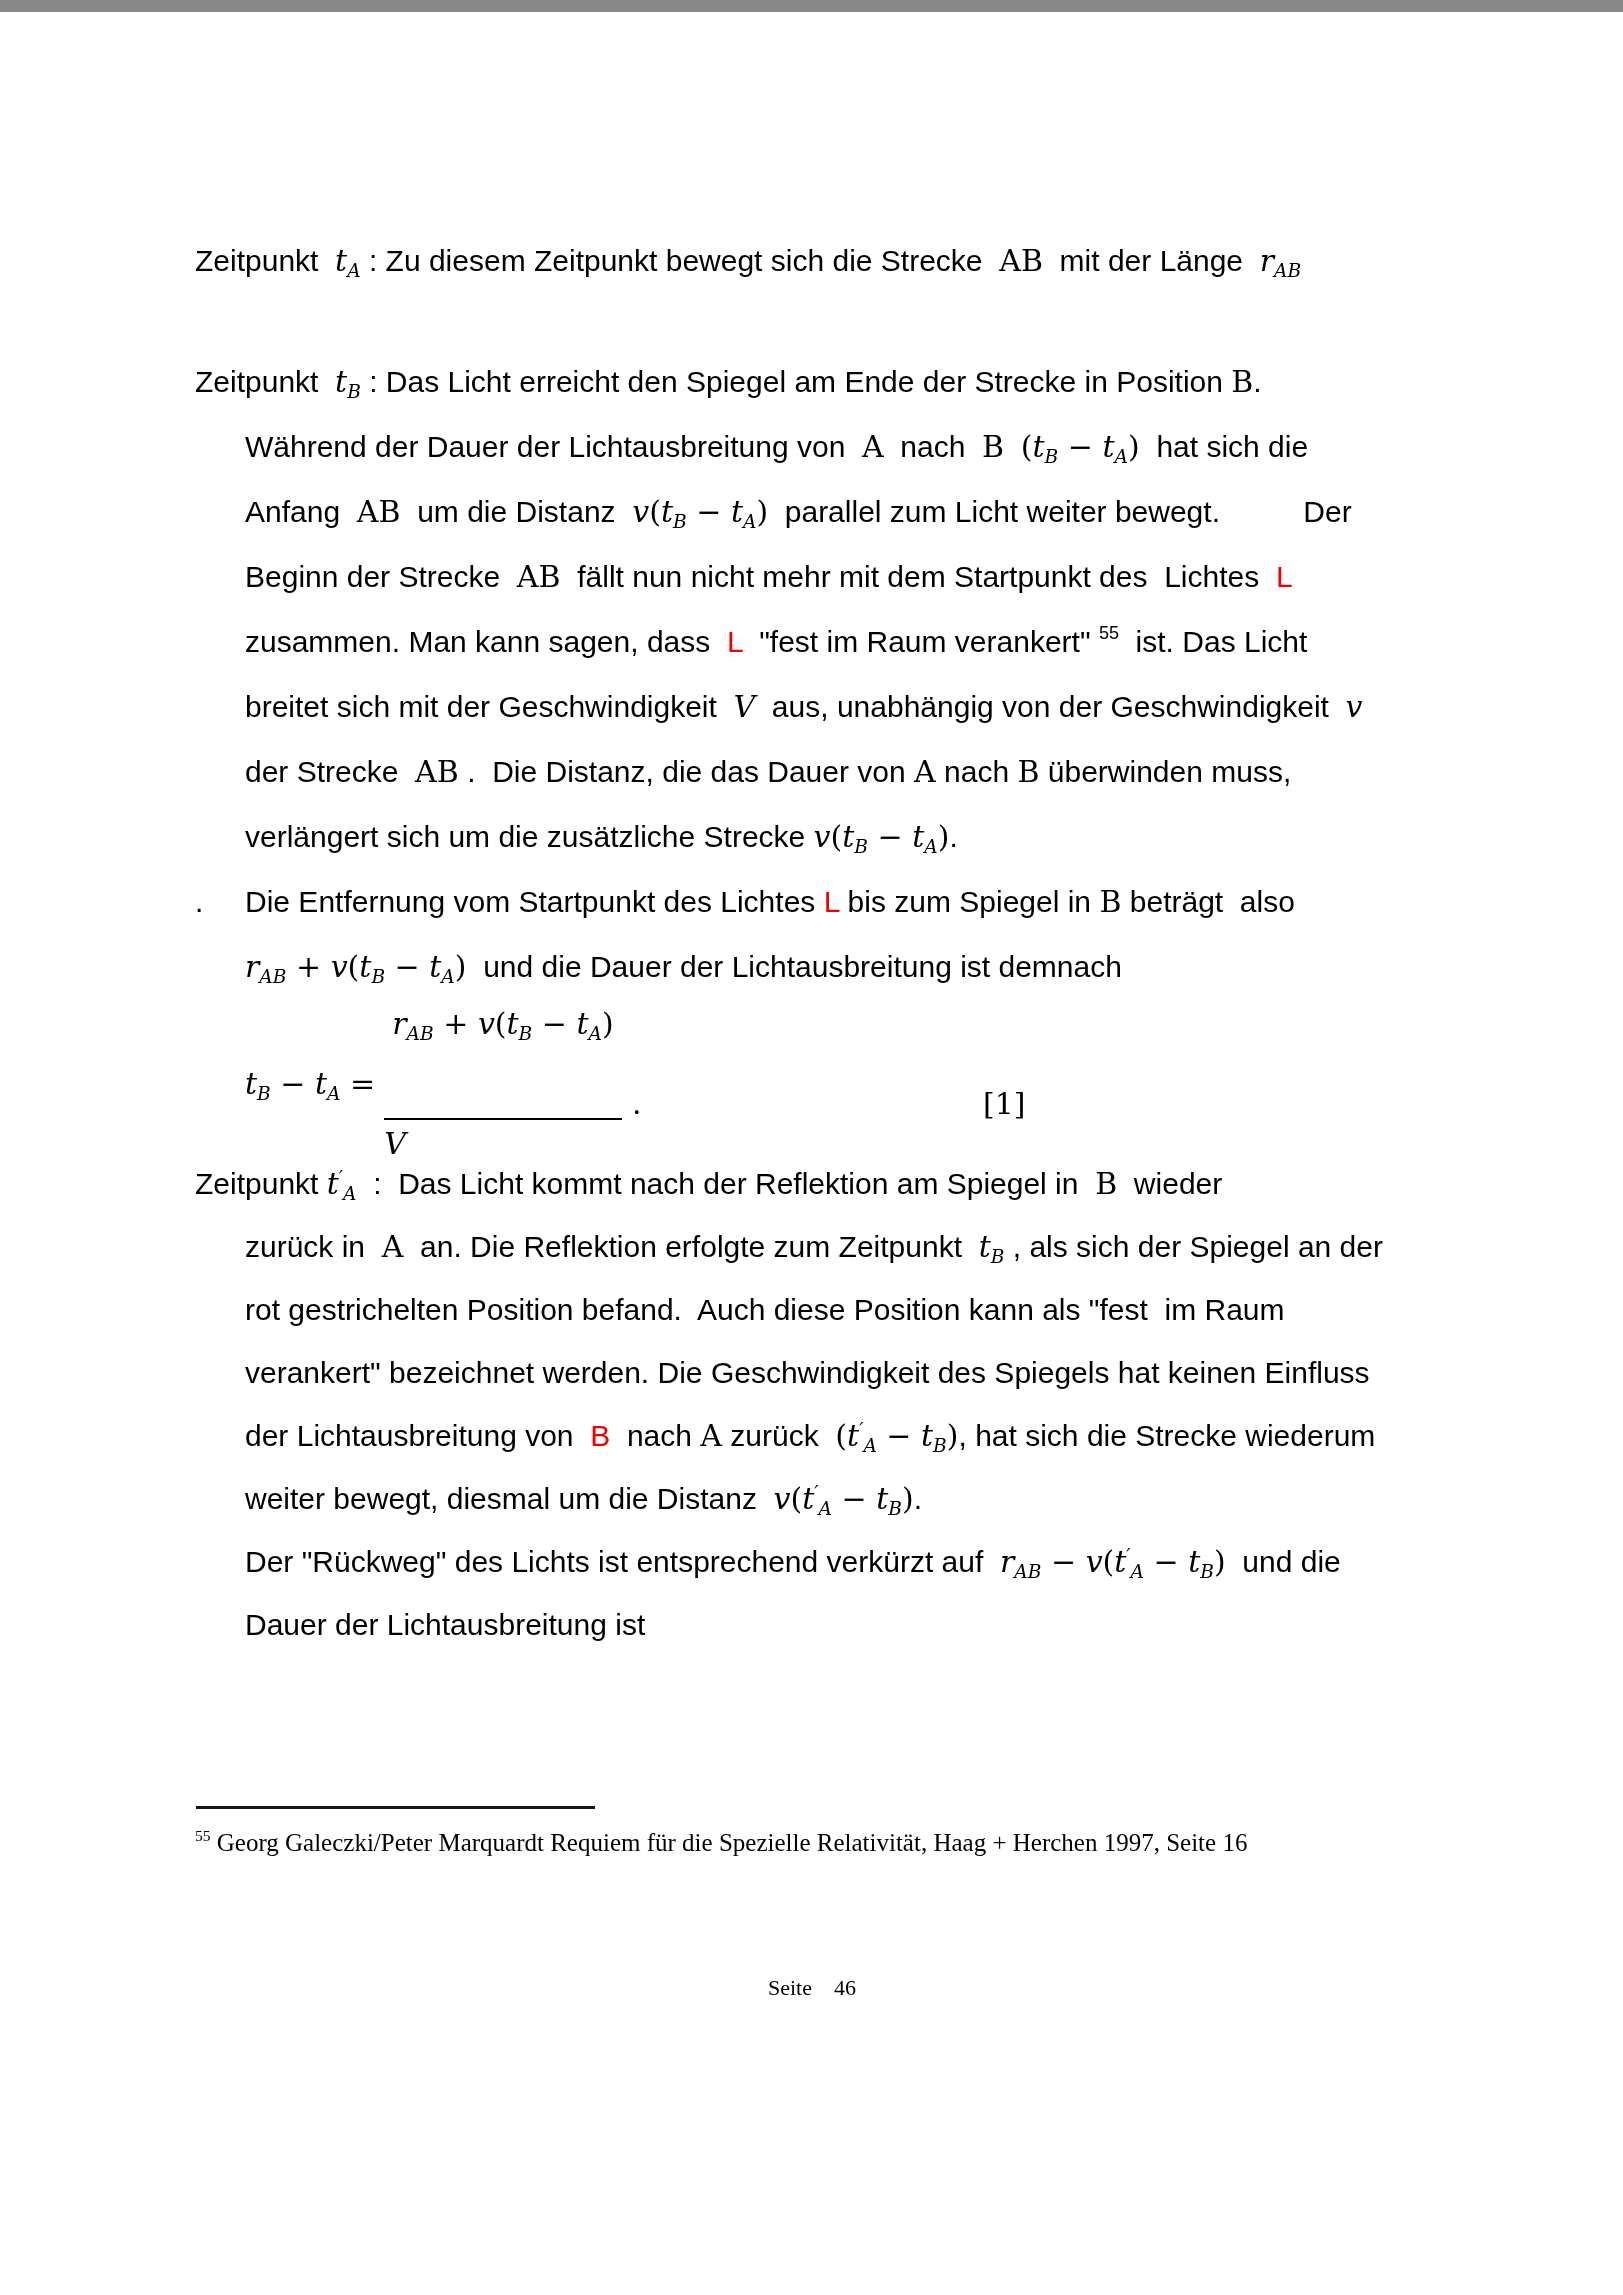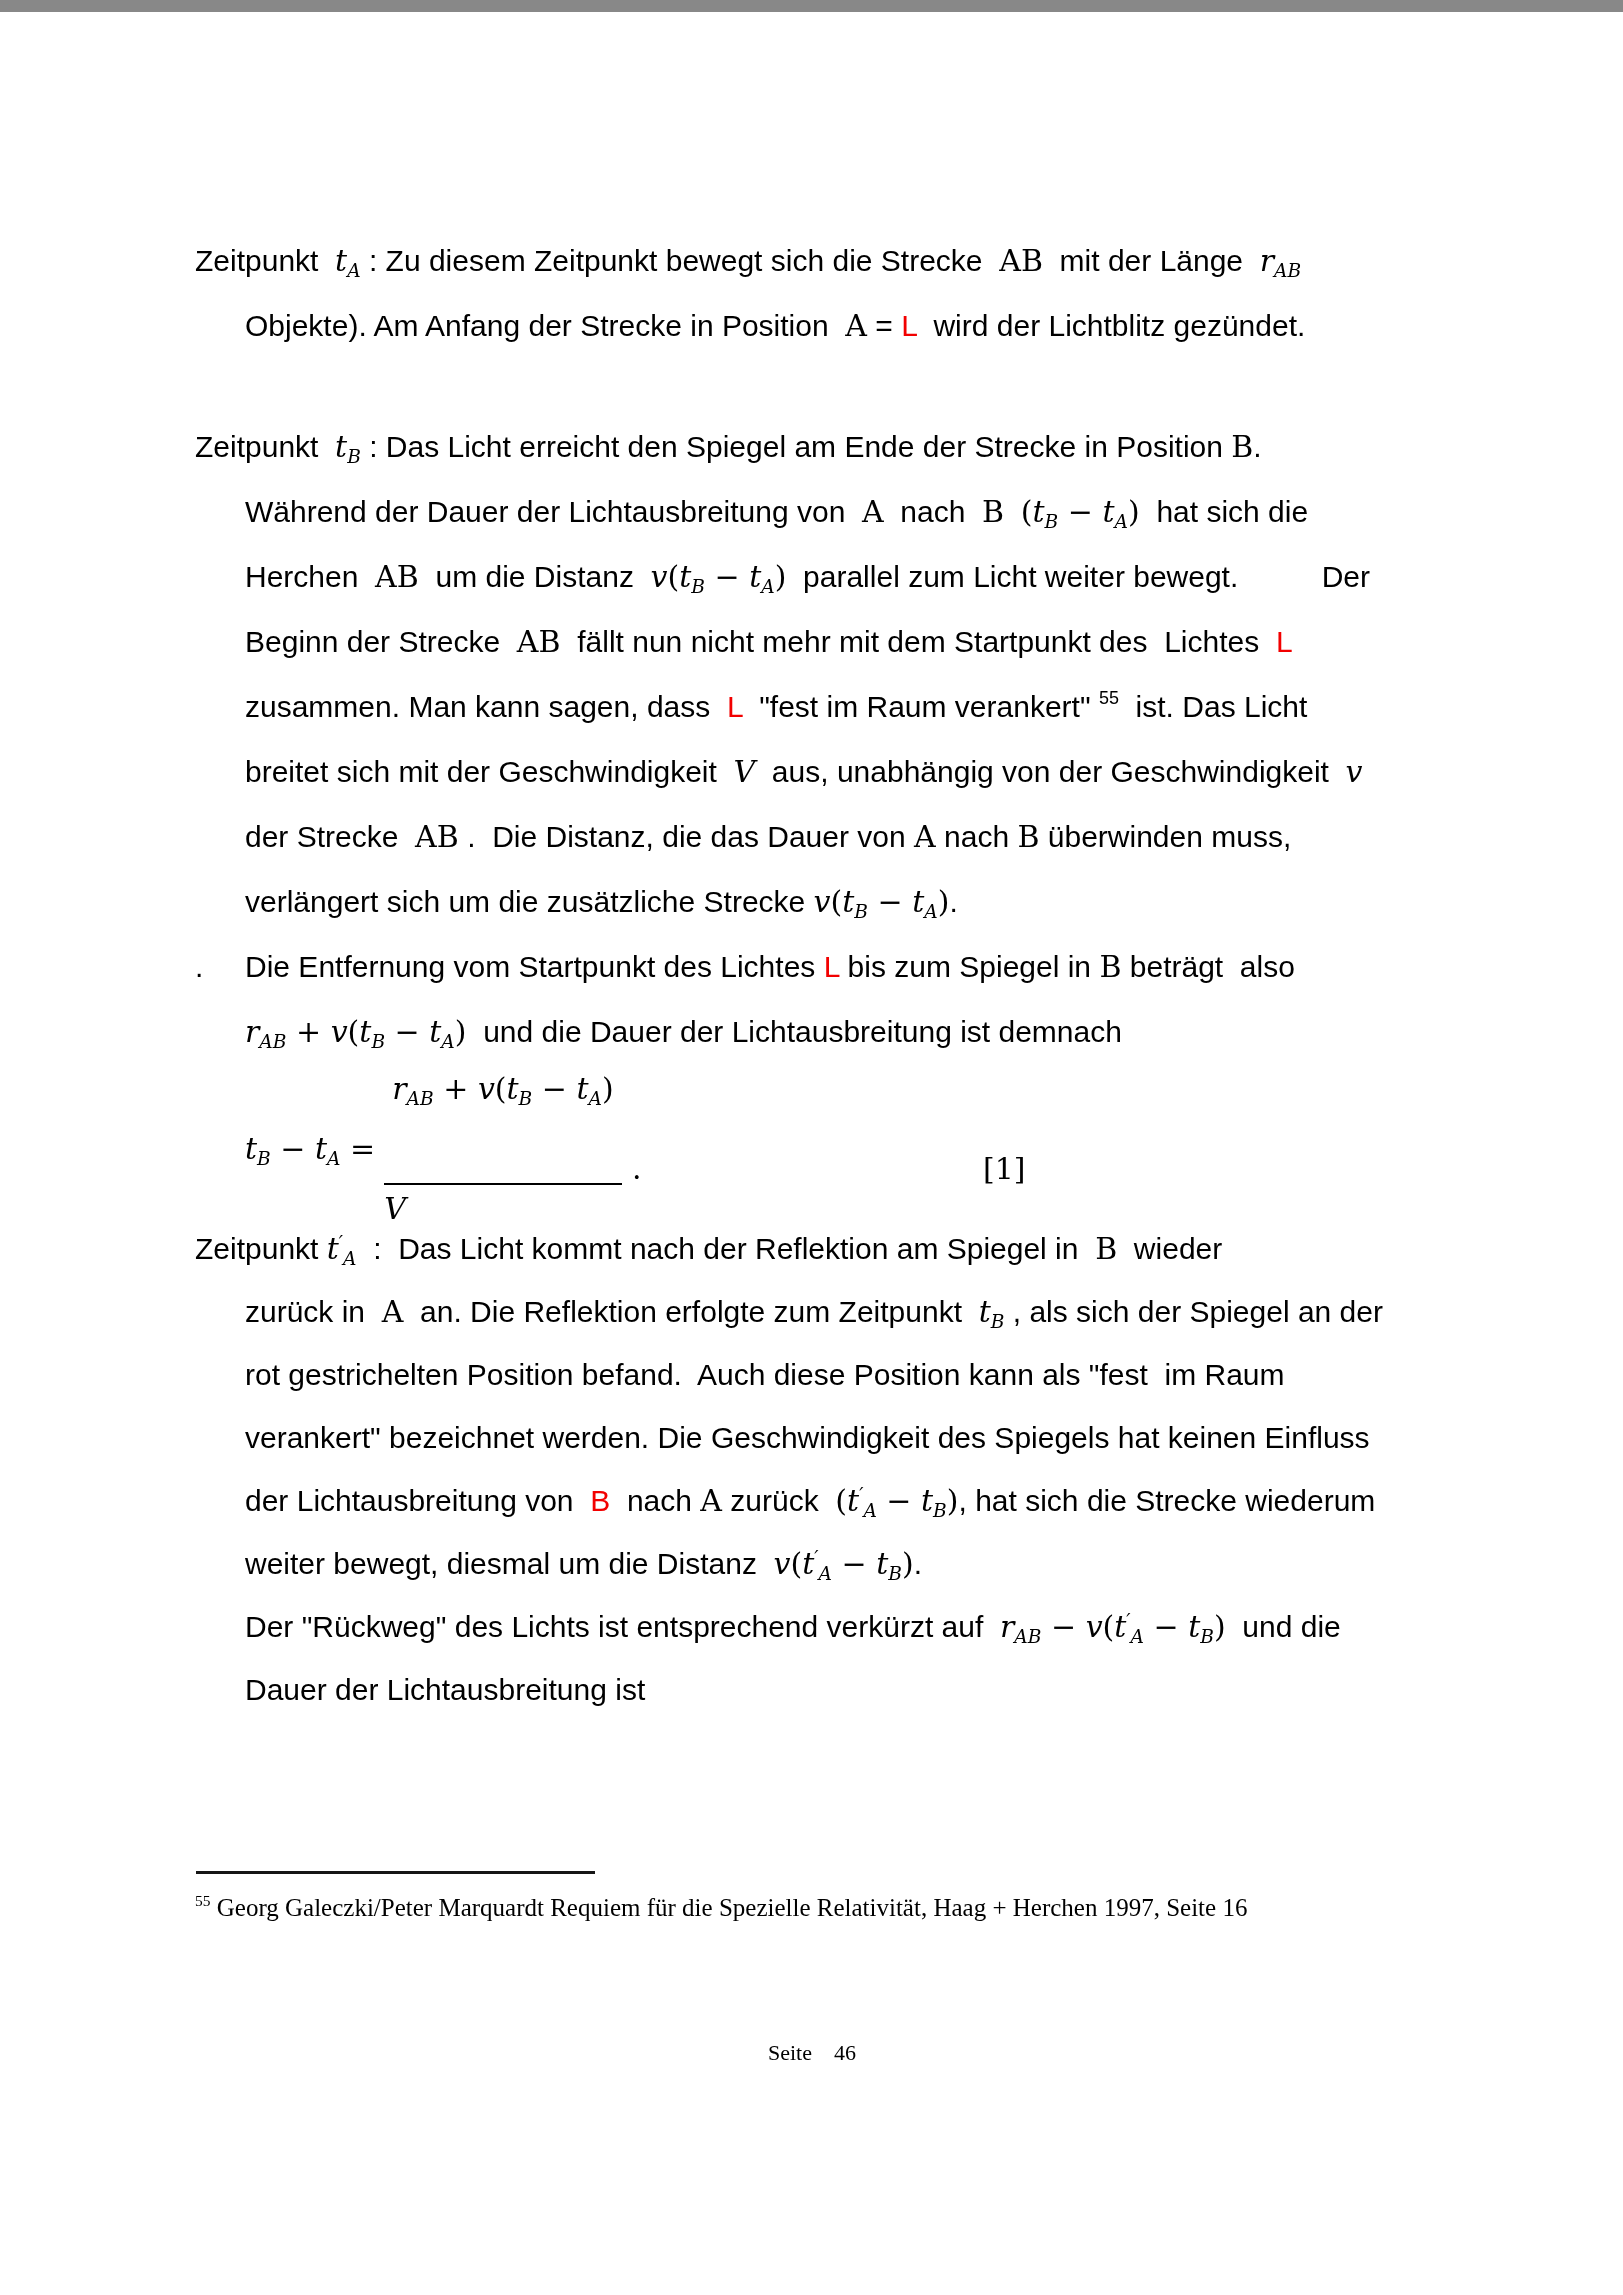--- a/index.html
+++ b/index.html
@@ -64,27 +64,26 @@
   .page-footer .pgnum { margin-left:22px; }
 </style>
 </head>
 <body>
 
 <div class="page">
   <div class="content">
 
     <div class="para">
         <div class="line"><span>Zeitpunkt  </span><span class="mi">t</span><span class="ms">A</span><span> : </span><span>Zu diesem Zeitpunkt bewegt sich die Strecke  </span><span class="m">AB</span><span>  mit der Länge  </span><span class="mi">r</span><span class="ms">AB</span></div>
-        <div class="line cont"><span>Objekte). Am Anfang der Strecke in Position  </span><span class="m">A</span><span> = </span><span class="red">L</span><span>  wird der Lichtblitz gezündet.</span></div>
       </div>
 
     <div class="para">
         <div class="line"><span>Zeitpunkt  </span><span class="mi">t</span><span class="ms">B</span><span> : </span><span>Das Licht erreicht den Spiegel am Ende der Strecke in Position </span><span class="m">B</span><span>.</span></div>
         <div class="line cont"><span>Während der Dauer der Lichtausbreitung von  </span><span class="m">A</span><span>  nach  </span><span class="m">B</span><span>  </span><span class="m">(</span><span class="mi">t</span><span class="ms">B</span><span class="m"> − </span><span class="mi">t</span><span class="ms">A</span><span class="m">)</span><span>  hat sich die</span></div>
-        <div class="line cont"><span>Herchen  </span><span class="m">AB</span><span>  um die Distanz  </span><span class="mi">v</span><span class="m">(</span><span class="mi">t</span><span class="ms">B</span><span class="m"> − </span><span class="mi">t</span><span class="ms">A</span><span class="m">)</span><span>  parallel zum Licht weiter bewegt.          Der</span></div>
+        <div class="line cont"><span>Anfang  </span><span class="m">AB</span><span>  um die Distanz  </span><span class="mi">v</span><span class="m">(</span><span class="mi">t</span><span class="ms">B</span><span class="m"> − </span><span class="mi">t</span><span class="ms">A</span><span class="m">)</span><span>  parallel zum Licht weiter bewegt.          Der</span></div>
         <div class="line cont"><span>Beginn der Strecke  </span><span class="m">AB</span><span>  fällt nun nicht mehr mit dem Startpunkt des  Lichtes  </span><span class="red">L</span></div>
         <div class="line cont"><span>zusammen. Man kann sagen, dass  </span><span class="red">L</span><span>  "fest im Raum verankert" </span><span class="sup">55</span><span>  ist. Das Licht</span></div>
         <div class="line cont"><span>breitet sich mit der Geschwindigkeit  </span><span class="mi">V</span><span>  aus, unabhängig von der Geschwindigkeit  </span><span class="mi">v</span></div>
         <div class="line cont"><span>der Strecke  </span><span class="m">AB</span><span> .  Die Distanz, die das Dauer von </span><span class="m">A</span><span> nach </span><span class="m">B</span><span> überwinden muss,</span></div>
         <div class="line cont"><span>verlängert sich um die zusätzliche Strecke </span><span class="mi">v</span><span class="m">(</span><span class="mi">t</span><span class="ms">B</span><span class="m"> − </span><span class="mi">t</span><span class="ms">A</span><span class="m">)</span><span>.</span></div>
         <div class="line"><span>.     </span><span>Die Entfernung vom Startpunkt des Lichtes </span><span class="red">L</span><span> bis zum Spiegel in </span><span class="m">B</span><span> beträgt  also</span></div>
         <div class="line cont"><span class="mi">r</span><span class="ms">AB</span><span class="m"> + </span><span class="mi">v</span><span class="m">(</span><span class="mi">t</span><span class="ms">B</span><span class="m"> − </span><span class="mi">t</span><span class="ms">A</span><span class="m">)</span><span>  und die Dauer der Lichtausbreitung ist demnach</span></div>
       </div>
 
     <div class="eq">

